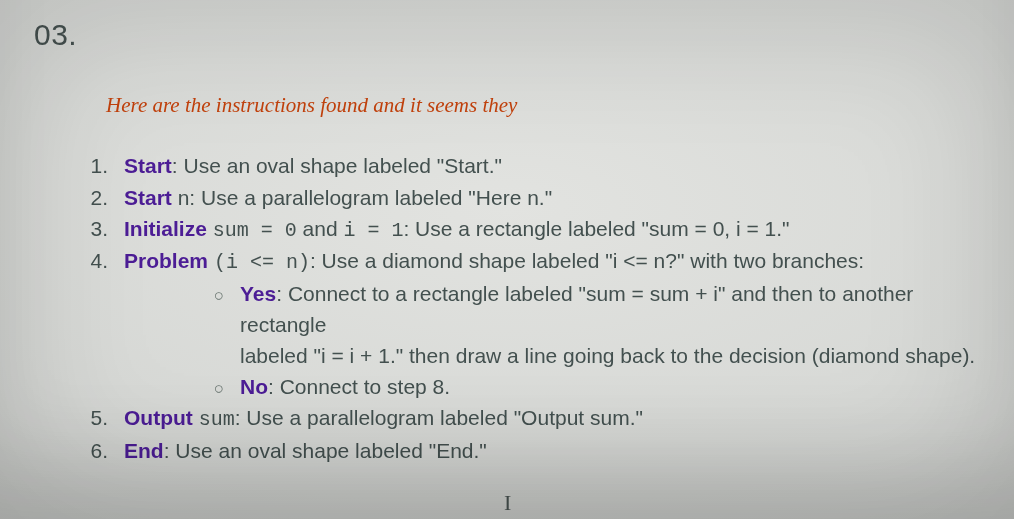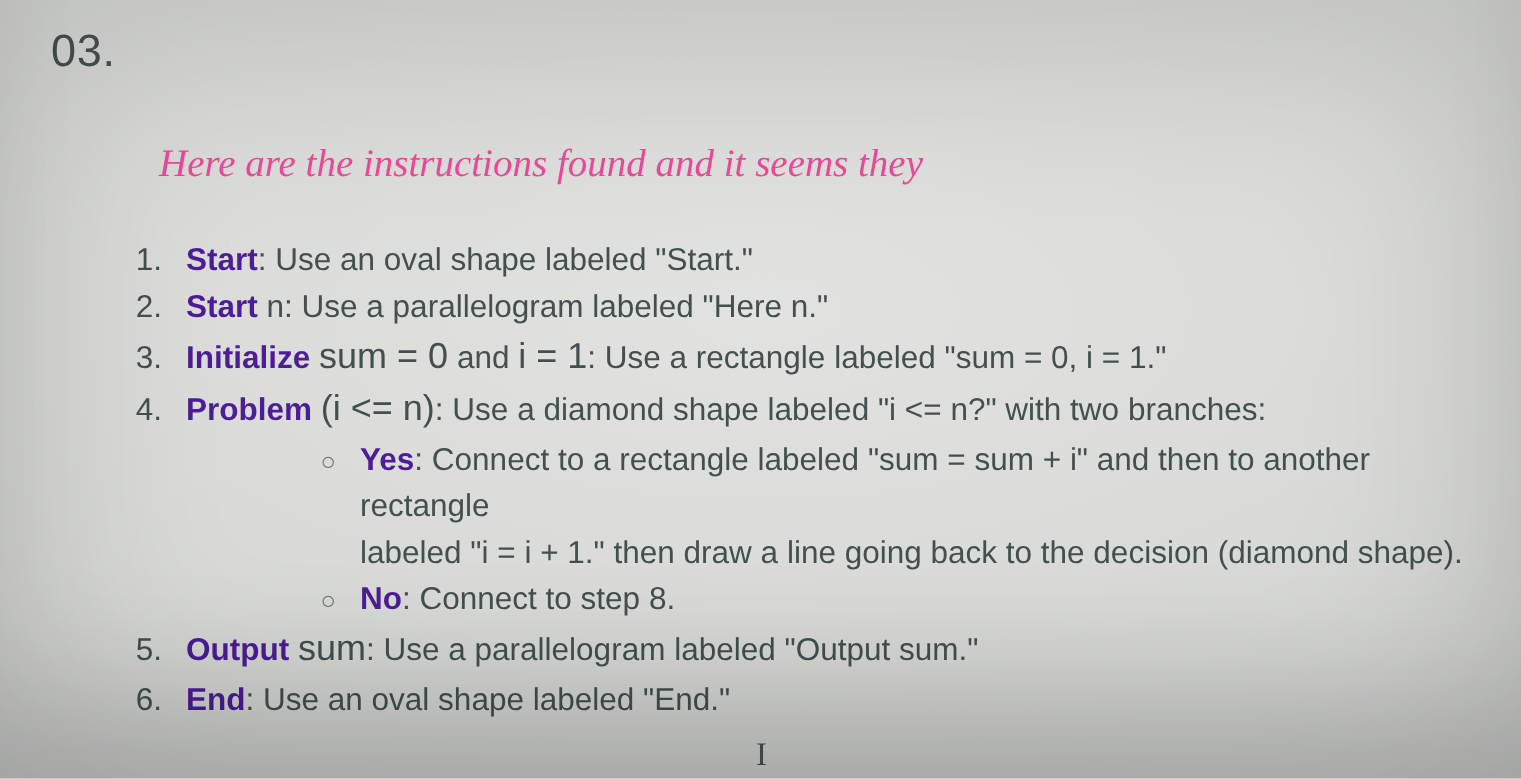--- a/index.html
+++ b/index.html
@@ -36,23 +36,23 @@
     font-family: Georgia, "Times New Roman", serif;
     font-size: 52px;
     font-weight: 400;
     color: #3e4a4c;
     margin: 0;
   }
   .intro {
     margin: 38px 0 0 72px;
     font-family: Georgia, "Times New Roman", serif;
     font-style: italic;
-    font-size: 26px;
+    font-size: 21px;
     line-height: 1.45;
-    color: #ec4899;
+    color: #c2410c;
     max-width: 760px;
   }
   .list {
     margin: 30px 0 0 44px;
     font-family: -apple-system, "Segoe UI", Arial, sans-serif;
     font-size: 21px;
     line-height: 1.48;
     color: #43504f;
   }
   .row {
@@ -72,22 +72,22 @@
     margin-left: 124px;
   }
   .sub .row .num {
     width: 22px;
     font-size: 17px;
     color: #68746f;
     padding-right: 16px;
   }
   .bold { font-weight: 700; color:#4c1d95; }
   .mono {
-    font-family: Liberation Sans, sans-serif;
-    font-size: 24px;
+    font-family: Liberation Mono, monospace;
+    font-size: 20px;
   }
   
   .vignette {
     pointer-events: none;
     position: absolute;
     inset: 0;
     box-shadow: inset 0 0 120px 40px rgba(0,0,0,0.10),
                 inset 0 -90px 90px -40px rgba(0,0,0,0.15);
   }
   .cursor {

